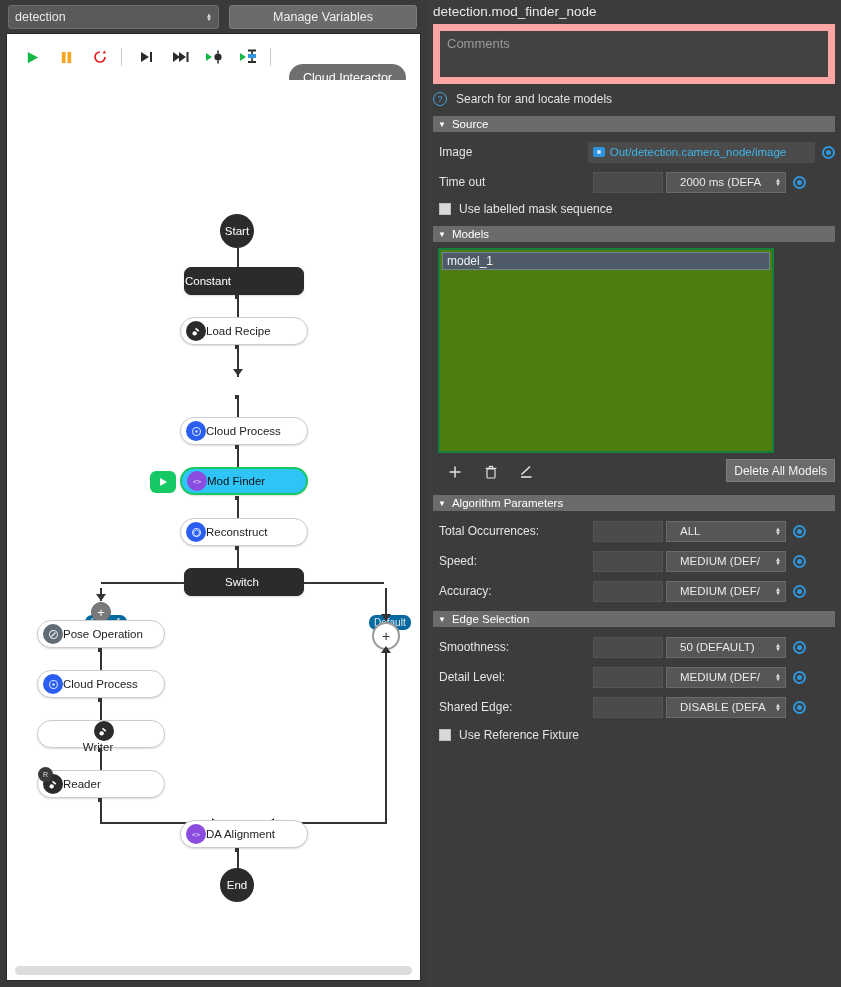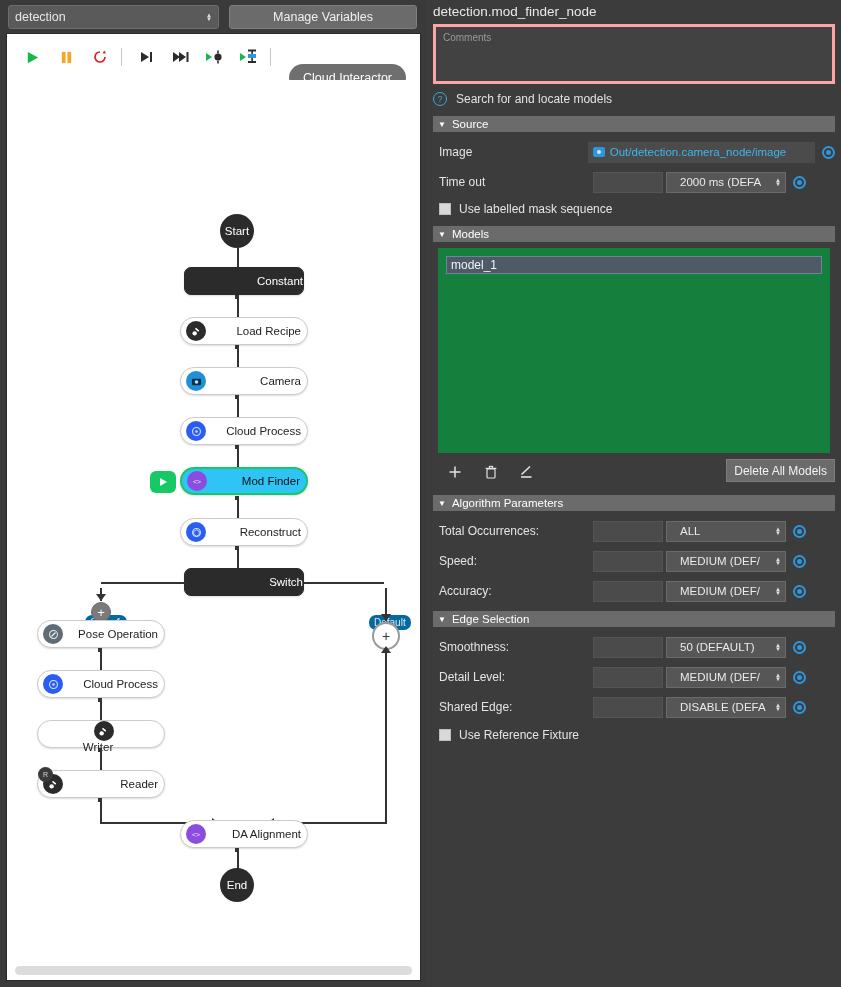--- a/index.html
+++ b/index.html
@@ -107,21 +107,21 @@
   .node {
     position: absolute;
     height: 28px;
     background: #ffffff;
     border: 1px solid #cccccc;
     border-radius: 14px;
     display: flex; align-items: center;
     color: #222; font-size: 11.5px;
     box-shadow: 0 1px 2px rgba(0,0,0,.14);
   }
-  .node .txt { flex: 1; text-align: right; padding-right: 6px; }
+  .node .txt { flex: 1; text-align: left; padding-right: 6px; }
   .node .nicon {
     width: 20px; height: 20px; border-radius: 50%;
     margin-left: 5px; flex: 0 0 20px;
     display: flex; align-items: center; justify-content: center;
     font-size: 10px; color: #fff;
   }
   .node.dark {
     background: #2b2b2b; border-color: #2b2b2b;
     color: #fff; border-radius: 7px;
   }
@@ -197,22 +197,22 @@
   #node-title {
     position: absolute; left: 0; top: 0;
     width: 414px; height: 22px;
     color: #e9e9e9; font-size: 13.5px;
     padding-left: 6px; display: flex; align-items: center;
   }
   #comments {
     position: absolute; left: 6px; top: 24px;
     width: 402px; height: 60px;
     background: #424242;
-    border: 3px solid #fca5a5;
-    color: #9a9a9a; font-size: 10px;
+    border: 7px solid #fca5a5;
+    color: #9a9a9a; font-size: 13px;
     padding: 5px 7px;
   }
   #help-row {
     position: absolute; left: 6px; top: 89px;
     width: 402px; height: 20px;
     display: flex; align-items: center;
     color: #e2e2e2; font-size: 12px;
   }
   .help-icon {
     width: 14px; height: 14px; border-radius: 50%;
@@ -287,22 +287,22 @@
     display: flex; align-items: center;
     color: #e4e4e4; font-size: 12px;
   }
   .chkbox {
     width: 12px; height: 12px;
     background: #d9d9d9; border: 1px solid #bdbdbd;
     margin: 0 8px 0 6px; flex: 0 0 12px;
   }
   #models-list {
     position: absolute; left: 11px; top: 248px;
-    width: 392px; height: 205px;
-    background: #15803d; border: 6px solid #15803d;
+    width: 336px; height: 205px;
+    background: #4d7c0f; border: 2px solid #15803d;
   }
   #model-item {
     margin: 2px; height: 18px;
     background: #4e5a66; border: 1px solid #6f8496;
     color: #eef4f8; font-size: 12px;
     display: flex; align-items: center; padding-left: 4px;
   }
   #model-toolbar {
     position: absolute; left: 6px; top: 458px;
     width: 402px; height: 28px;
@@ -418,29 +418,20 @@
                 <rect x="5.5" y="2" width="4.6" height="1.8" transform="rotate(40 5.5 2)" fill="#fff"></rect>
               </svg>
           </span>
           <span class="txt">Load Recipe</span>
         </div>
 
         <div class="edge v" style="left:230px; top:265px; height:32px;"></div>
         <div class="dot" style="left:228px; top:265px;"></div>
         <div class="arrow" style="left:226px; top:289px;"></div>
 
-        <div class="node" style="left:173px; top:287px; width:128px;">
-          <span class="nicon" style="background:#1f8fd6;">
-            <svg width="11" height="11" viewBox="0 0 12 12">
-                <rect x="1" y="3" width="10" height="7" rx="1.2" fill="#0a2f4d"></rect>
-                <circle cx="6" cy="6.5" r="2" fill="#bfe3fb"></circle>
-              </svg>
-          </span>
-          <span class="txt">Camera</span>
-        </div>
 
         <div class="edge v" style="left:230px; top:315px; height:32px;"></div>
         <div class="dot" style="left:228px; top:315px;"></div>
         <div class="arrow" style="left:226px; top:339px;"></div>
 
         <div class="node" style="left:173px; top:337px; width:128px;">
           <span class="nicon" style="background:#2b5ef0;">
             <svg width="11" height="11" viewBox="0 0 12 12">
                 <circle cx="6" cy="6" r="4.3" fill="none" stroke="#cfe0ff" stroke-width="1.2"></circle>
                 <circle cx="6" cy="6" r="1.4" fill="#cfe0ff"></circle>

